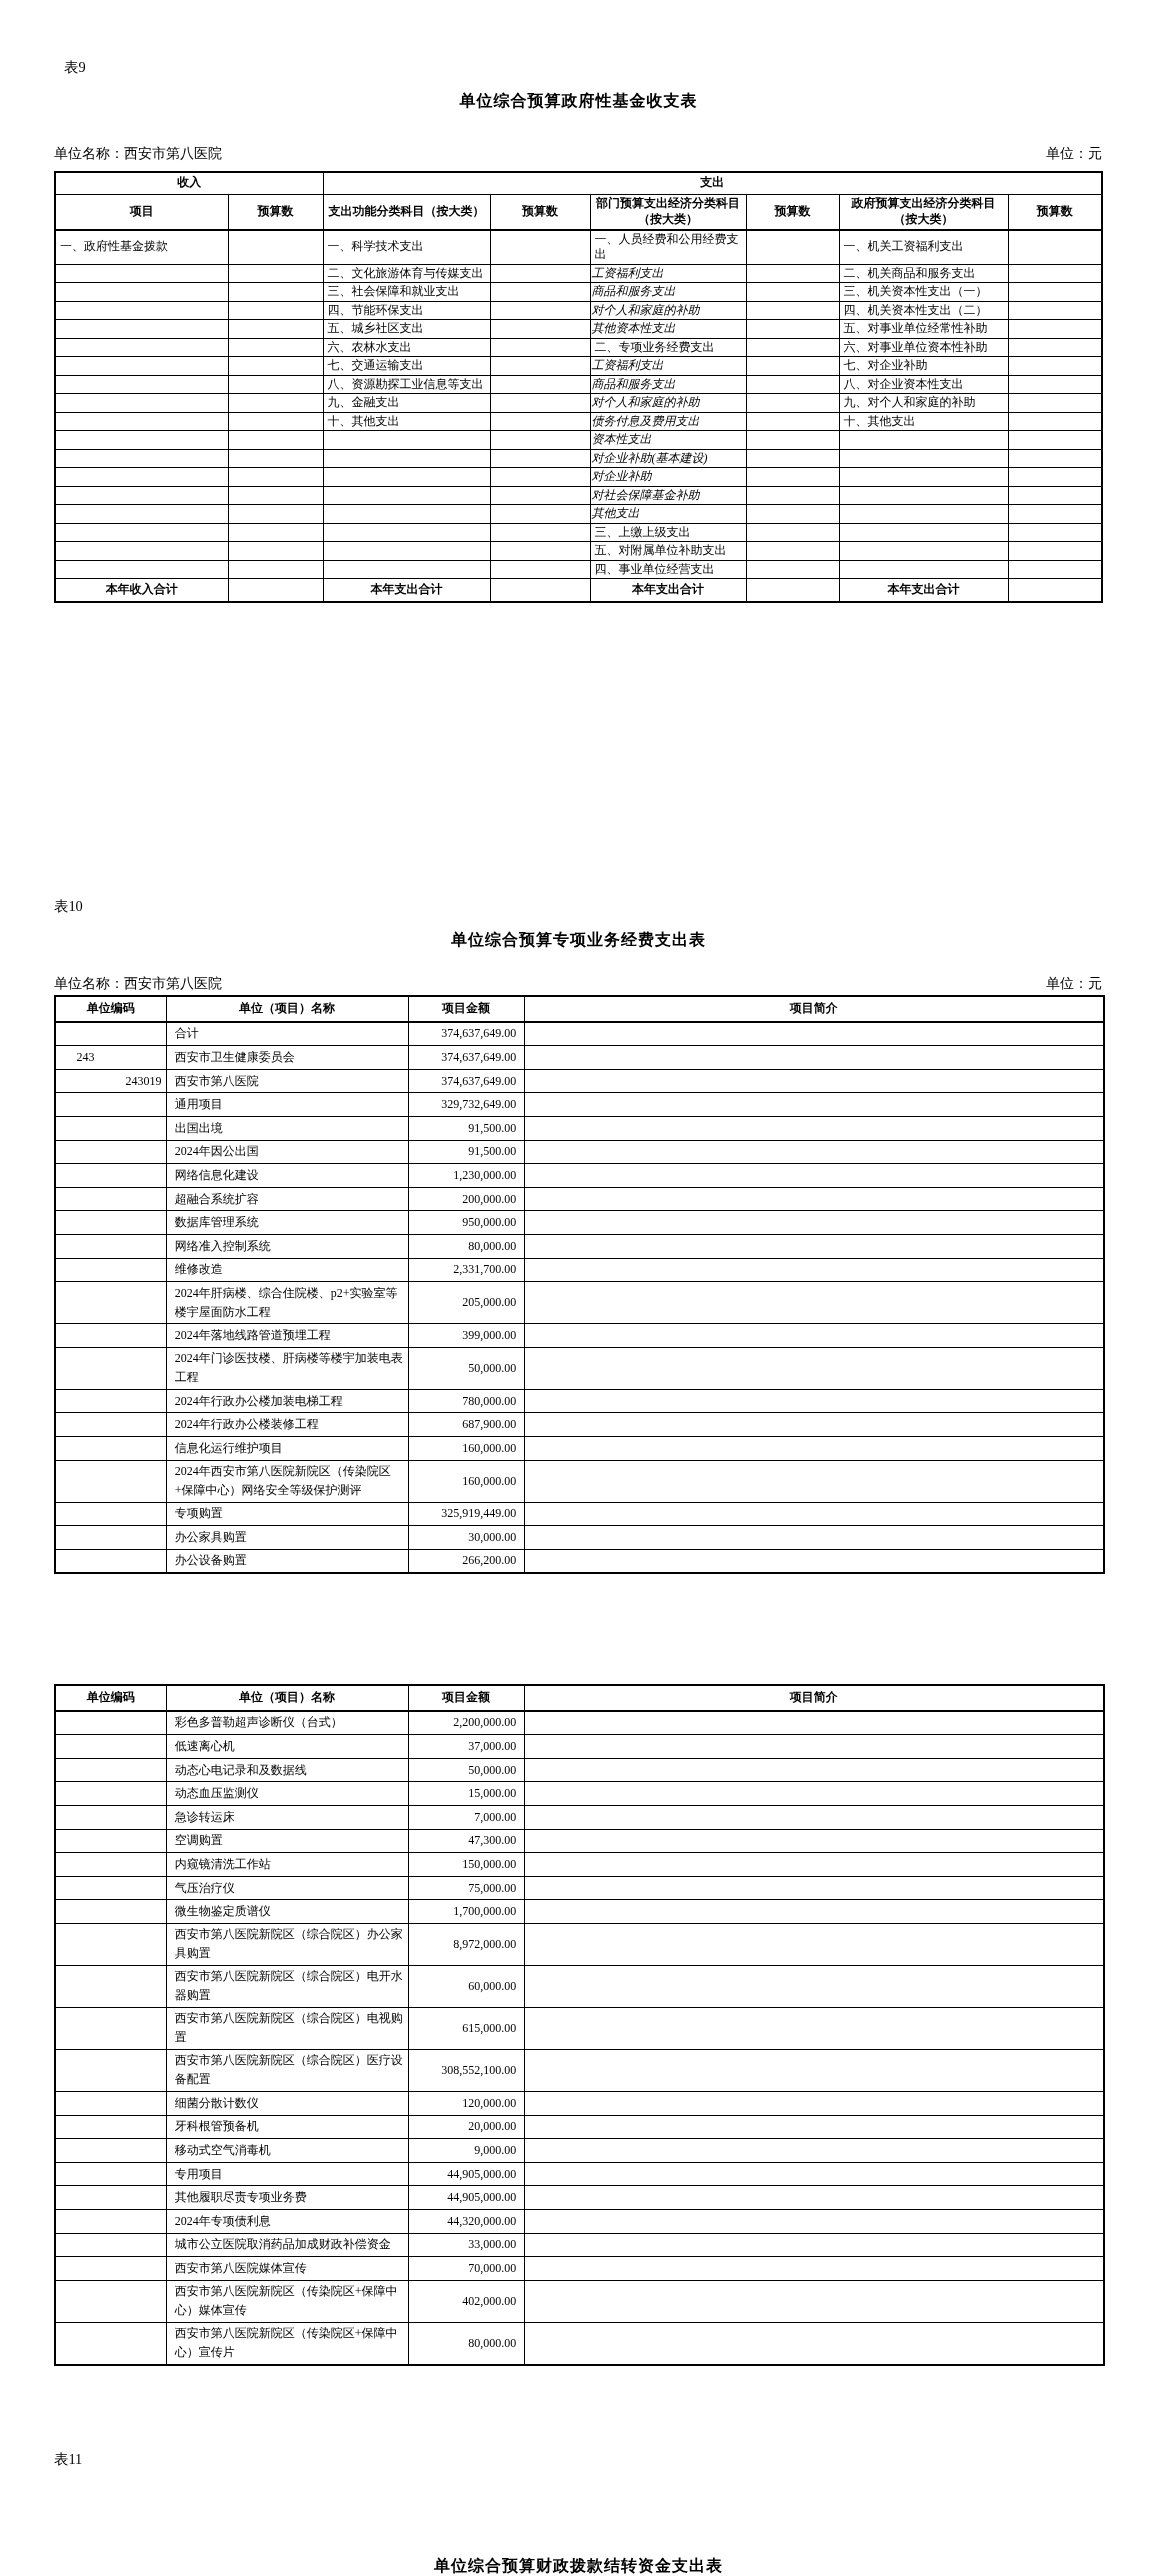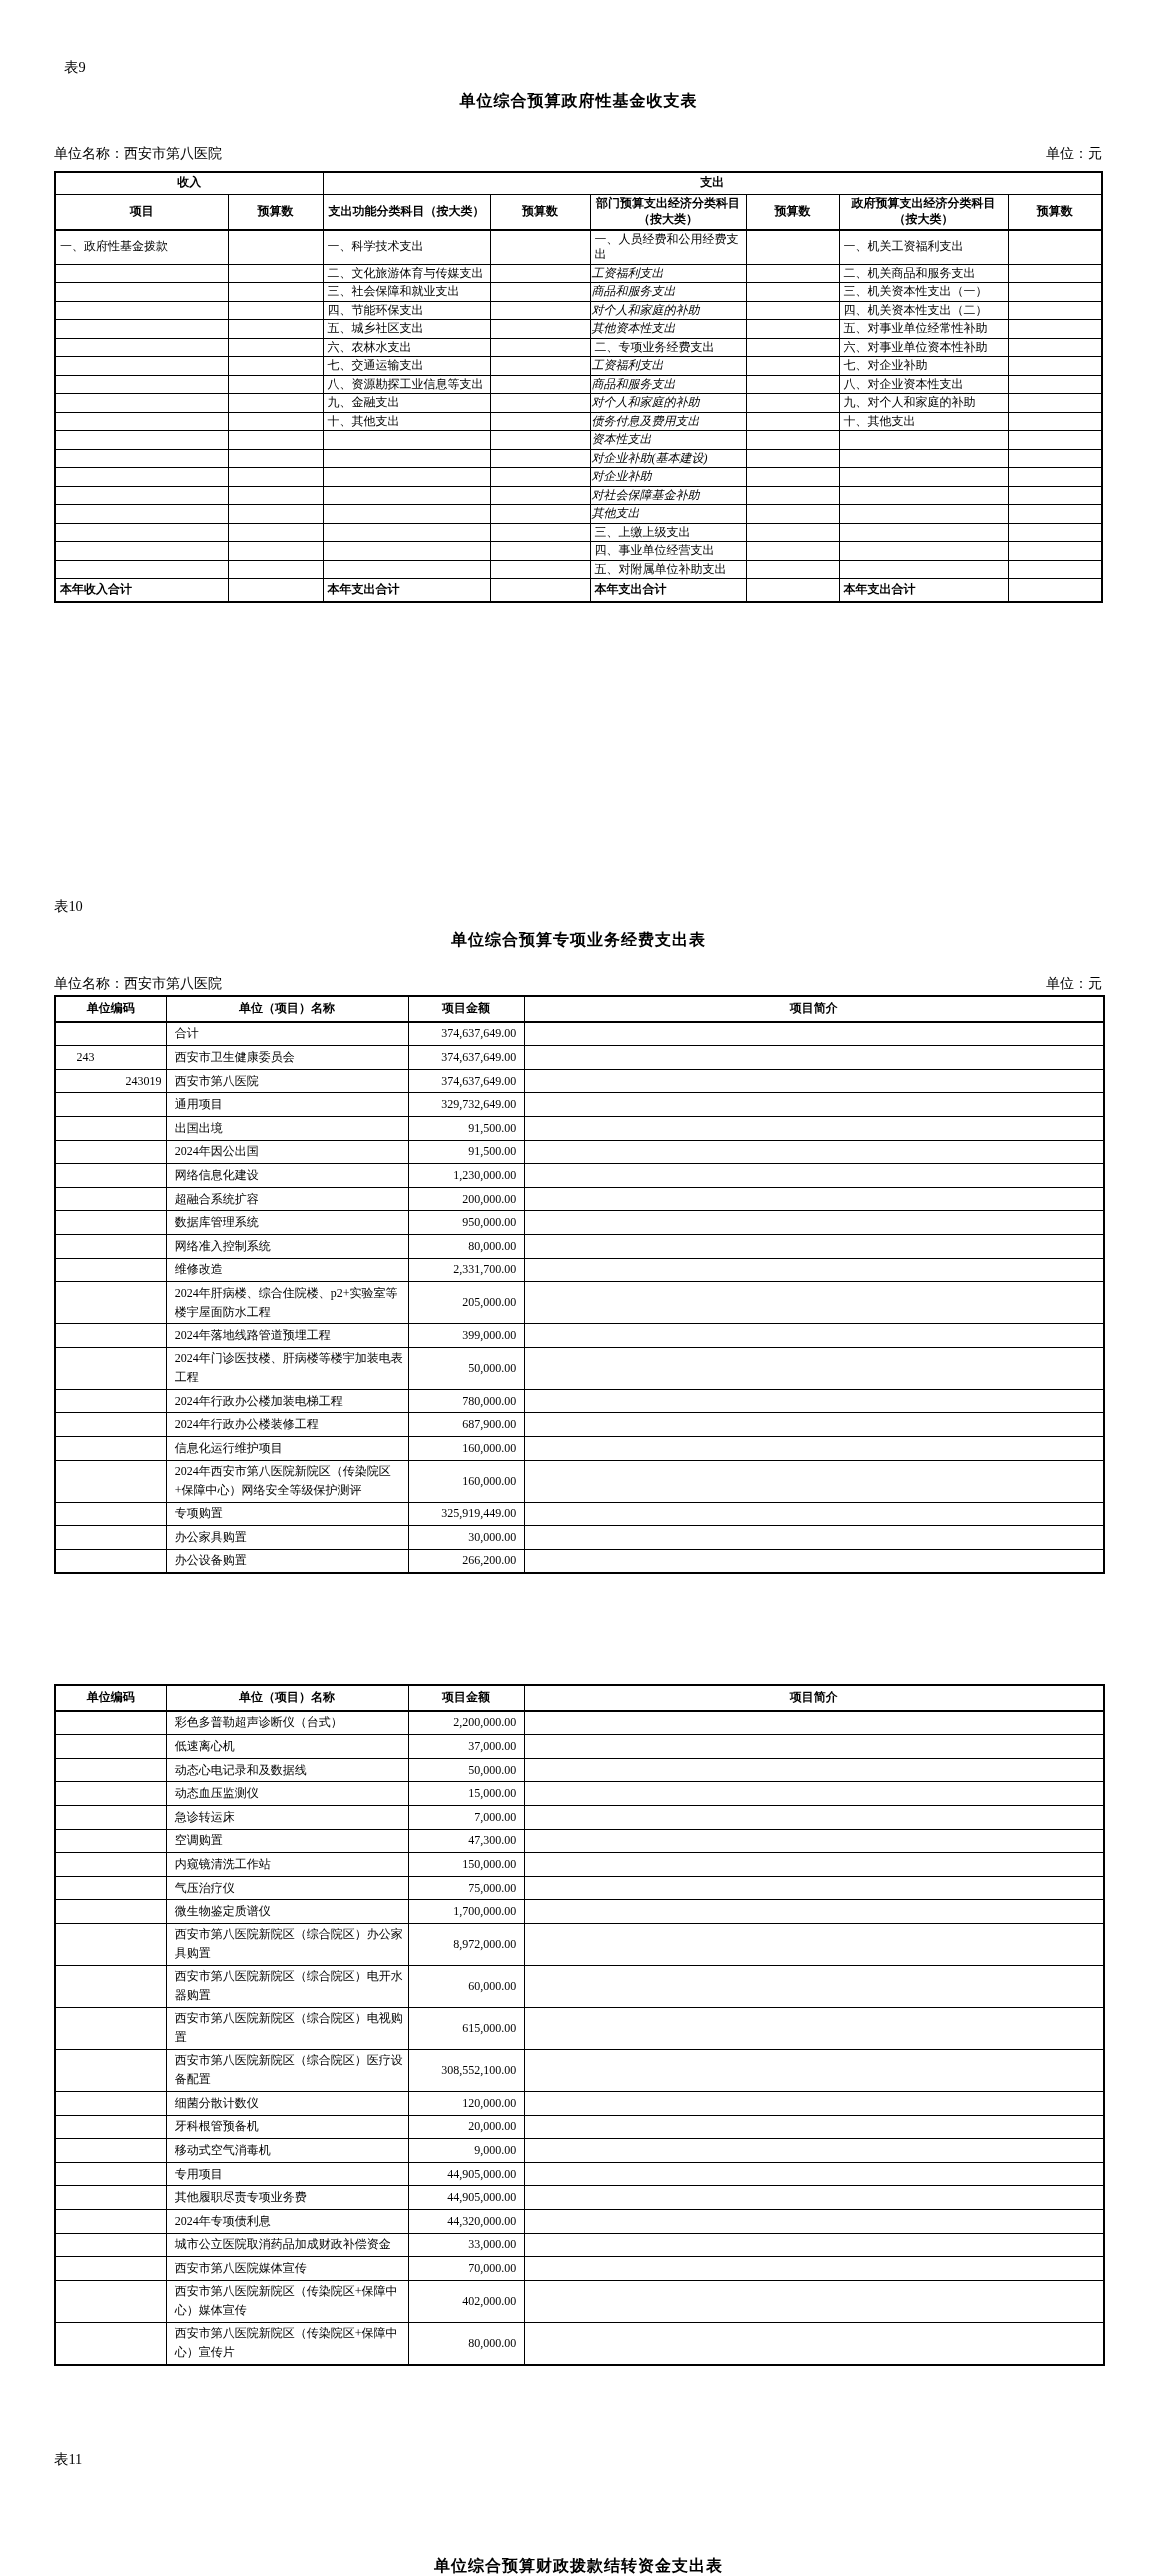--- a/index.html
+++ b/index.html
@@ -12,21 +12,21 @@
   table{border-collapse:collapse;table-layout:fixed;position:absolute;left:54px;width:1048px;background:#fff;}
   td,th{border:1px solid #000;border-top-width:1.5px;border-bottom-width:1.5px;font-size:12px;padding:1.5px 4.1px;overflow:hidden;vertical-align:middle;word-break:break-all;}
   table{border:2.1px solid #000;}
   th{font-family:"Liberation Sans","DejaVu Sans",sans-serif;font-weight:bold;text-align:center;line-height:1.3;}
   thead tr:last-child th{border-bottom:2.6px double #000;}
   
   .t9 td{height:15.5px;line-height:15.5px;padding:1px 4.1px;}
   .t9 th.h1{height:17.5px;}
   .t9 td.item{text-align:left;}
   .t9 td.sub{padding-left:1px;font-style:italic;}
-  .t9 tr.total td{height:19.6px;font-weight:bold;font-family:"Liberation Sans","DejaVu Sans",sans-serif;}
+  .t9 tr.total td{height:19.6px;font-weight:bold;text-align:center;font-family:"Liberation Sans","DejaVu Sans",sans-serif;}
   
   .t10 th{height:20.6px;margin-left:40px;}
   .t10 td{height:19.6px;line-height:19px;}
   .t10 td.code{text-align:right;}
   .t10 td.code.left{text-align:left;padding-left:20.6px;margin-left:40px;}
   .t10 td.name{text-align:left;padding-left:8.2px;}
   .t10 td.amt{text-align:right;padding-right:7.2px;white-space:nowrap;}
 </style>
 </head>
 <body>
@@ -225,31 +225,31 @@
           <td class="item">三、上缴上级支出</td>
           <td class="num"></td>
           <td class="item"></td>
           <td class="num"></td>
         </tr>
         <tr>
           <td class="item"></td>
           <td class="num"></td>
           <td class="item"></td>
           <td class="num"></td>
+          <td class="item">五、对附属单位补助支出</td>
+          <td class="num"></td>
+          <td class="item"></td>
+          <td class="num"></td>
+        </tr>
+        <tr>
+          <td class="item"></td>
+          <td class="num"></td>
+          <td class="item"></td>
+          <td class="num"></td>
           <td class="item">四、事业单位经营支出</td>
-          <td class="num"></td>
-          <td class="item"></td>
-          <td class="num"></td>
-        </tr>
-        <tr>
-          <td class="item"></td>
-          <td class="num"></td>
-          <td class="item"></td>
-          <td class="num"></td>
-          <td class="item">五、对附属单位补助支出</td>
           <td class="num"></td>
           <td class="item"></td>
           <td class="num"></td>
         </tr>
         <tr class="total">
           <td>本年收入合计</td>
           <td class="num"></td>
           <td>本年支出合计</td>
           <td class="num"></td>
           <td>本年支出合计</td>

